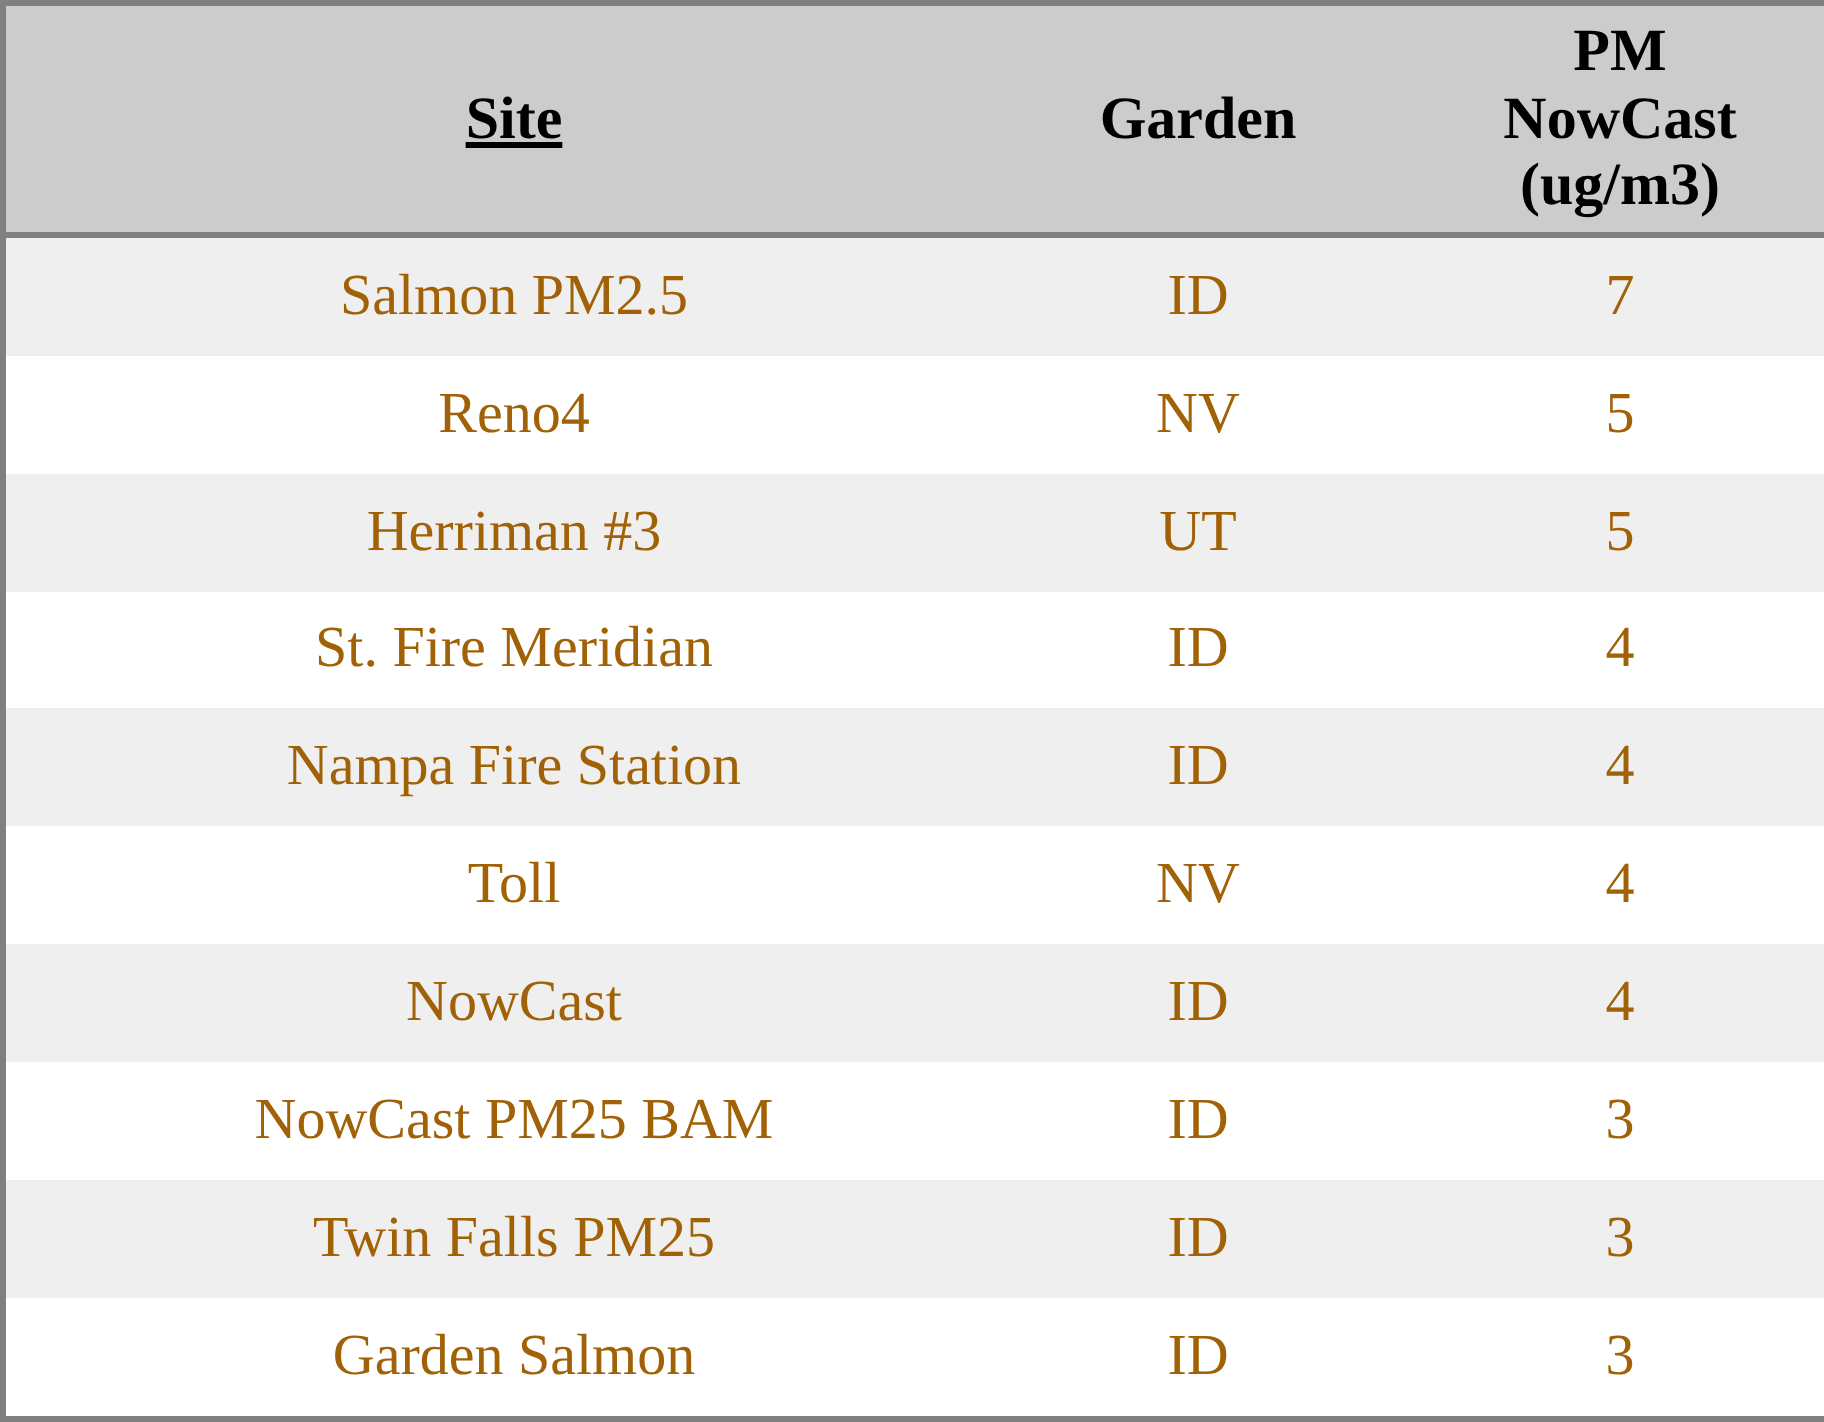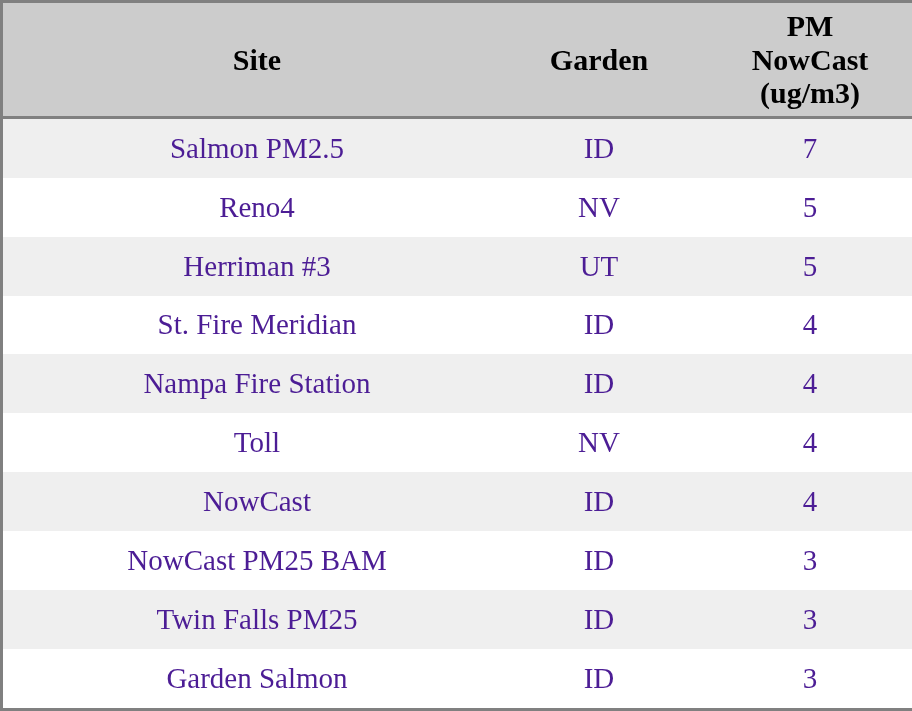--- a/index.html
+++ b/index.html
@@ -33,28 +33,28 @@
     background: #cccccc;
     color: #000000;
     font-weight: bold;
     font-size: 30px;
     text-align: center;
     vertical-align: middle;
     padding: 6px 4px;
     border-bottom: 3px solid #808080;
     line-height: 1.12;
   }
-  thead th.col-site { width: 500px; }
+  thead th.col-site { width: 500px; text-decoration: underline; }
   thead th.col-state { width: 168px; }
   thead th.col-value { width: 238px; }
   tbody td {
     font-size: 29px;
     text-align: center;
     vertical-align: middle;
-    color: #4c1d95;
+    color: #a16207;
     padding: 0 4px;
     height: 58px;
     border: none;
   }
   tbody tr.row-odd td {
     background: #efefef;
   }
   tbody tr.row-even td {
     background: #ffffff;
   }

